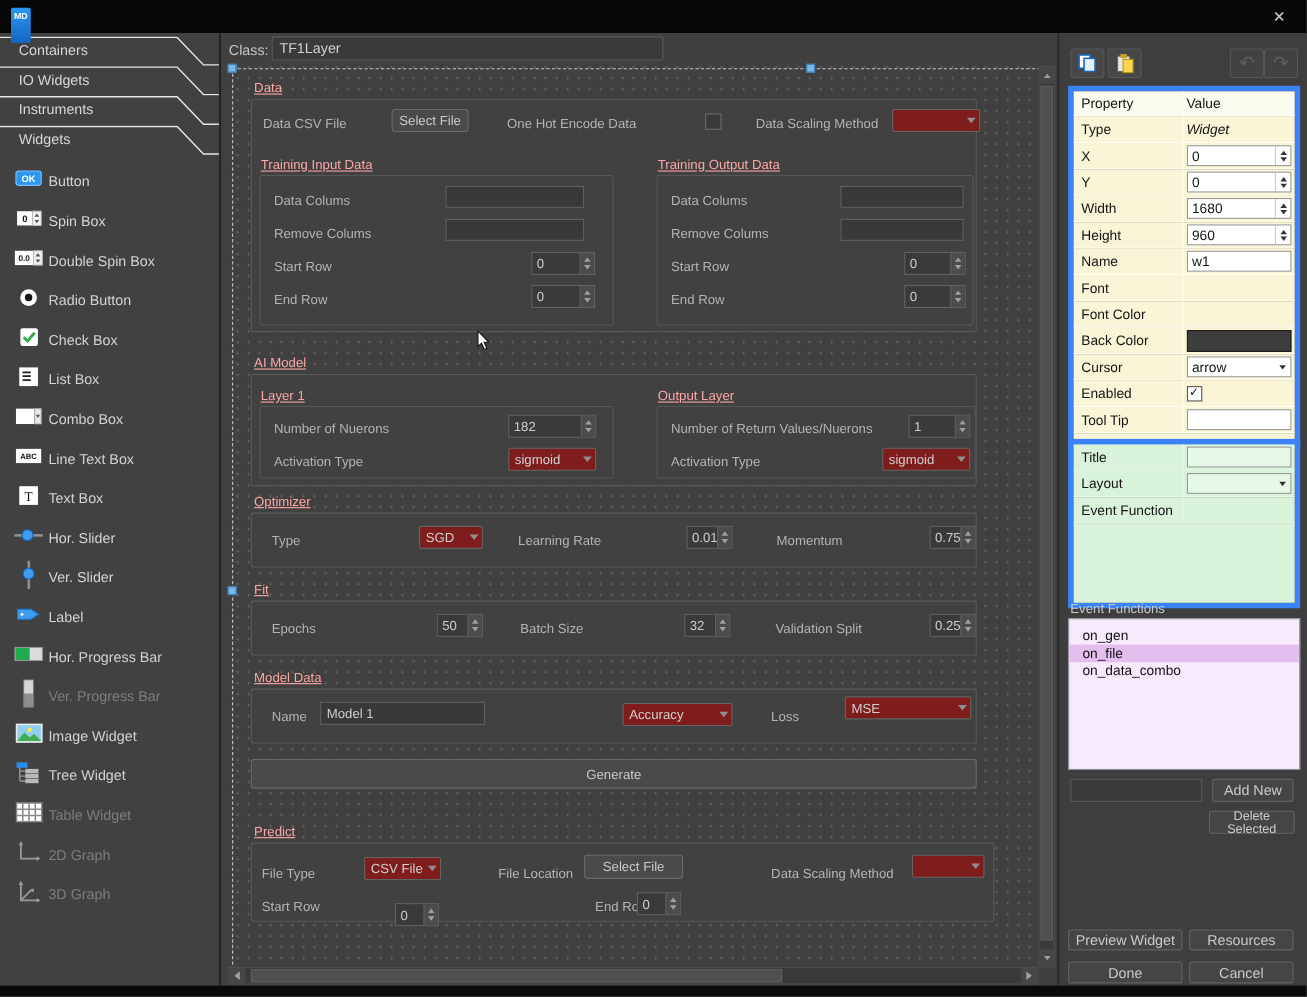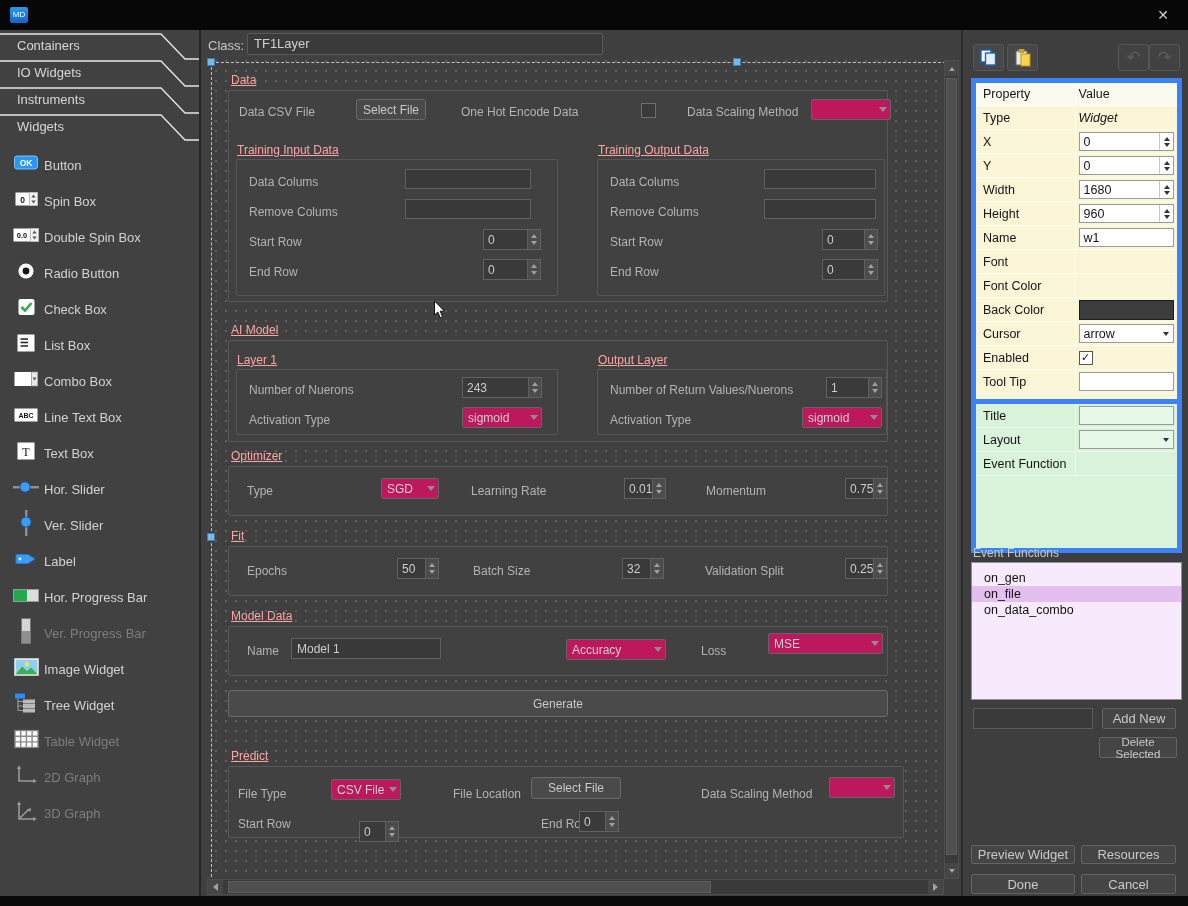--- a/index.html
+++ b/index.html
@@ -2,22 +2,22 @@
 <html><head>
 <meta charset="utf-8">
 <style>
   * { margin:0; padding:0; box-sizing:border-box; }
   html,body { width:1188px; height:906px; overflow:hidden; background:#404040;
     font-family:"Liberation Sans","DejaVu Sans",sans-serif; }
   #app { position:relative; width:1188px; height:906px; background:#404040; overflow:hidden; }
 
   
   #titlebar { position:absolute; left:0; top:0; width:1188px; height:30px; background:#070707; z-index:20; }
-  #logo { position:absolute; left:10px; top:7px; width:18px; height:16px; background:linear-gradient(180deg,#2b97f1,#1565c0);
-    border-radius:2px; color:#fff; font-size:8px; font-weight:normal; text-align:center; line-height:16px; }
+  #logo { position:absolute; left:10px; top:7px; width:18px; height:32px; background:linear-gradient(180deg,#2b97f1,#1565c0);
+    border-radius:2px; color:#fff; font-size:8px; font-weight:bold; text-align:center; line-height:16px; }
   #close-btn { position:absolute; right:14px; top:6px; width:22px; height:18px; color:#cfcfcf; font-size:14px;
     text-align:center; line-height:18px; cursor:default; }
 
   
   #sidebar { position:absolute; left:0; top:30px; width:200px; height:866px; background:#414141; }
   #sidebar-border { position:absolute; left:199px; top:30px; width:2px; height:866px; background:#262626; z-index:5; }
   .cat { position:absolute; left:0; width:200px; height:27px; }
   .cat svg { position:absolute; left:0; top:0; }
   .cat .cat-label { position:absolute; left:17px; top:5px; font-size:13px; color:#d6d6d6; }
   .witem { position:absolute; left:0; width:198px; height:30px; }
@@ -49,21 +49,21 @@
   .dcheck { position:absolute; width:15px; height:15px; background:#3a3a3a; border:1px solid #6e6e6e; }
 
   .spin { position:absolute; display:flex; background:#3a3a3a; border:1px solid #616161; }
   .spin-val { flex:1; color:#cccccc; font-size:12px; padding:1px 4px; display:flex; align-items:center; overflow:hidden; }
   .spin-btns { width:13px; background:#4c4c4c; border-left:1px solid #5f5f5f; display:flex; flex-direction:column;
     align-items:center; justify-content:space-evenly; }
   .tri { display:inline-block; width:0; height:0; }
   .tri-up { border-left:3px solid transparent; border-right:3px solid transparent; border-bottom:4px solid #a0a0a0; }
   .tri-down { border-left:3px solid transparent; border-right:3px solid transparent; border-top:4px solid #a0a0a0; }
 
-  .combo { position:absolute; display:flex; background:#be185d; border:1px solid #646464; border-radius:2px; }
+  .combo { position:absolute; display:flex; background:#7f1d1d; border:1px solid #646464; border-radius:2px; }
   .combo-val { flex:1; color:#cfcfcf; font-size:12px; padding:1px 5px; display:flex; align-items:center;
     white-space:nowrap; overflow:hidden; }
   .combo-arrow { width:15px; display:flex; align-items:center; justify-content:center; }
   .tri-down-lg { border-left:4px solid transparent; border-right:4px solid transparent; border-top:5px solid #8f8f8f; }
 
   
   .sb { position:absolute; background:#3a3a3a; border:1px solid #4e4e4e; z-index:4; }
   .sb-thumb { position:absolute; background:#4f4f4f; border:1px solid #5e5e5e; }
   .sb-arrow { position:absolute; background:#464646; display:flex; align-items:center; justify-content:center; }
 
@@ -375,21 +375,21 @@
         </div>
     </div>
   </div>
 
   <div class="group" style="left:228px;top:340px;width:660px;height:102px;">
     <div class="group-label" style="left:2px;top:-18px;">AI Model</div>
     <div class="sub-label" style="left:8px;top:12px;">Layer 1</div>
     <div class="subgroup" style="left:7px;top:28px;width:322px;height:66px;">
       <div class="clabel" style="left:12px;top:13px;">Number of Nuerons</div>
       <div class="spin" style="left:225px;top:7px;width:80px;height:21px;">
-          <span class="spin-val">243</span>
+          <span class="spin-val">182</span>
     <span class="spin-btns">
       <i class="tri tri-up"></i>
       <i class="tri tri-down"></i>
           </span>
         </div>
       <div class="clabel" style="left:12px;top:43px;">Activation Type</div>
       <div class="combo" style="left:225px;top:37px;width:80px;height:21px;">
           <span class="combo-val">sigmoid</span>
     <span class="combo-arrow">
             <i class="tri-down-lg"></i>

